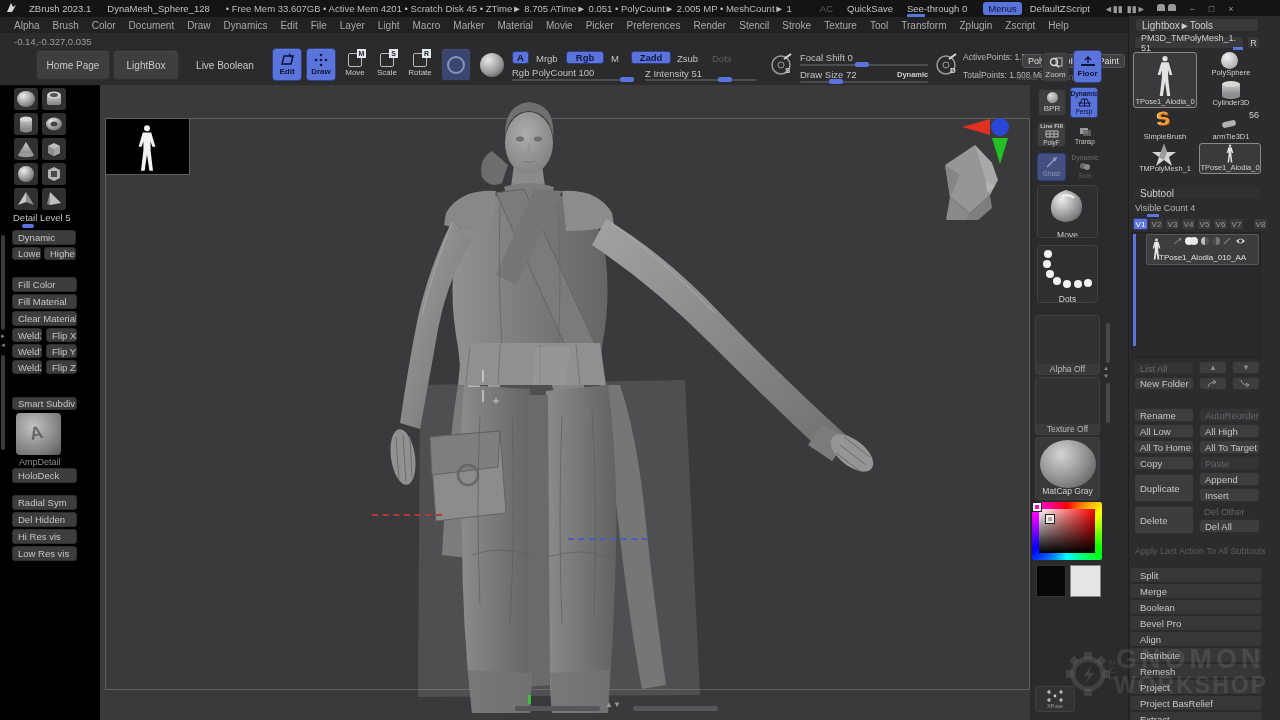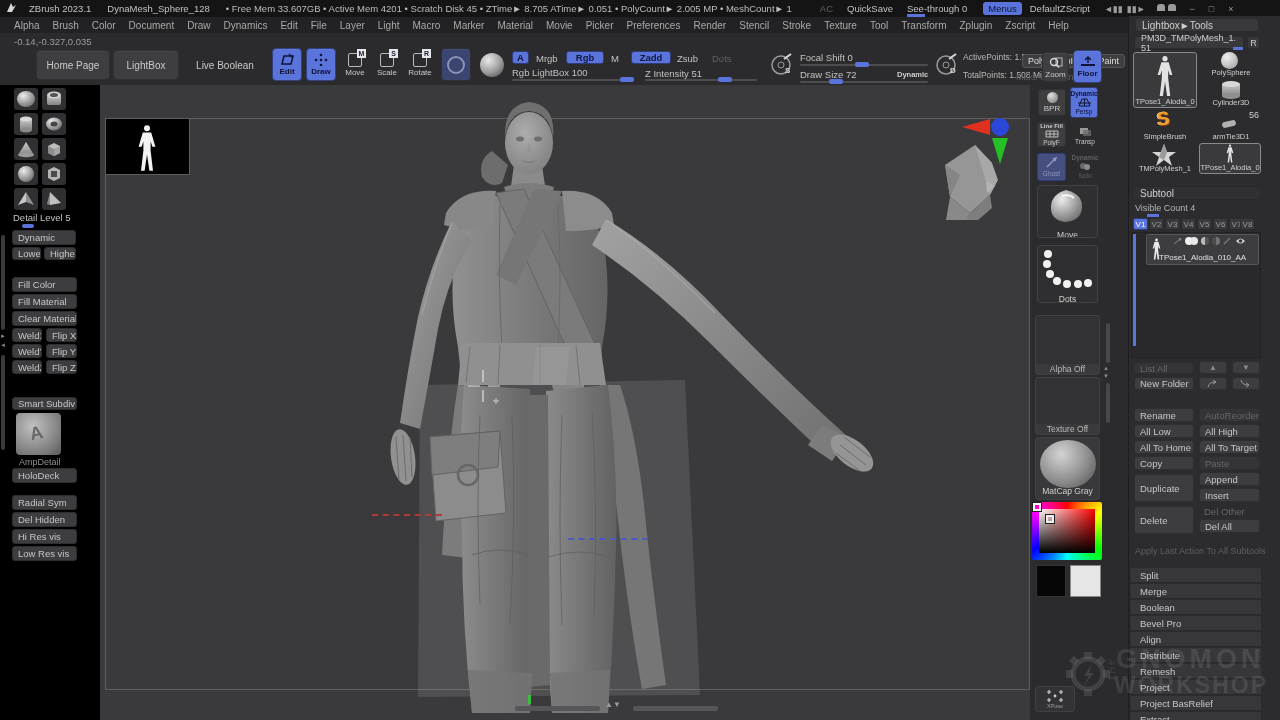--- a/index.html
+++ b/index.html
@@ -247,21 +247,21 @@
     <div class="abs chip on" style="left:566px; top:18px; width:38px; justify-content:center">
         <span>Rgb</span>
       </div>
     <span class="abs lbl9" style="left:611px; top:20px">M</span>
     <div class="abs chip on" style="left:631px; top:18px; width:40px; justify-content:center">
         <span>Zadd</span>
       </div>
     <span class="abs lbl9" style="left:677px; top:20px">Zsub</span>
     <span class="abs lbl9 dim" style="left:712px; top:20px">Dots</span>
 
-    <span class="abs lbl9" style="left:512px; top:34px">Rgb LightBox 100</span>
+    <span class="abs lbl9" style="left:512px; top:34px">Rgb PolyCount 100</span>
     <div class="abs track" style="left:512px; top:46px; width:120px"></div>
     <div class="abs handle" style="left:620px; top:44px; width:14px"></div>
     <span class="abs lbl9" style="left:645px; top:35px">Z Intensity 51</span>
     <div class="abs track" style="left:645px; top:46px; width:112px"></div>
     <div class="abs handle" style="left:718px; top:44px; width:14px"></div>
 
     <div class="abs" style="left:770px; top:20px; width:24px; height:24px">
       <svg width="24" height="24" viewBox="0 0 24 24">
         <circle cx="11" cy="12" r="9" fill="none" stroke="#9a9a9a" stroke-width="1.5"></circle>
         <circle cx="11" cy="12" r="3" fill="none" stroke="#9a9a9a"></circle>
@@ -700,21 +700,21 @@
       </div>
     <div class="tab" style="left:68px; top:202px">
         <span>V5</span>
       </div>
     <div class="tab" style="left:84px; top:202px">
         <span>V6</span>
       </div>
     <div class="tab" style="left:100px; top:202px">
         <span>V7</span>
       </div>
-    <div class="tab" style="left:111px; top:202px">
+    <div class="tab" style="left:124px; top:202px">
         <span>V8</span>
       </div>
 
     <div class="abs" style="left:2px; top:216px; width:130px; height:126px; background:#29292b; border:1px solid #222"></div>
     <div class="abs" style="left:4px; top:218px; width:3px; height:112px; background:#5b74dc"></div>
 
     <div class="abs" style="left:17px; top:218px; width:113px; height:31px; background:#3d3d40; border:1px solid #55555a; border-radius:2px">
       <svg width="11" height="22" viewBox="0 0 40 80" style="position:absolute; left:4px; top:3px">
           <use href="#figSym" fill="#e8e8e8"></use>
         </svg>

